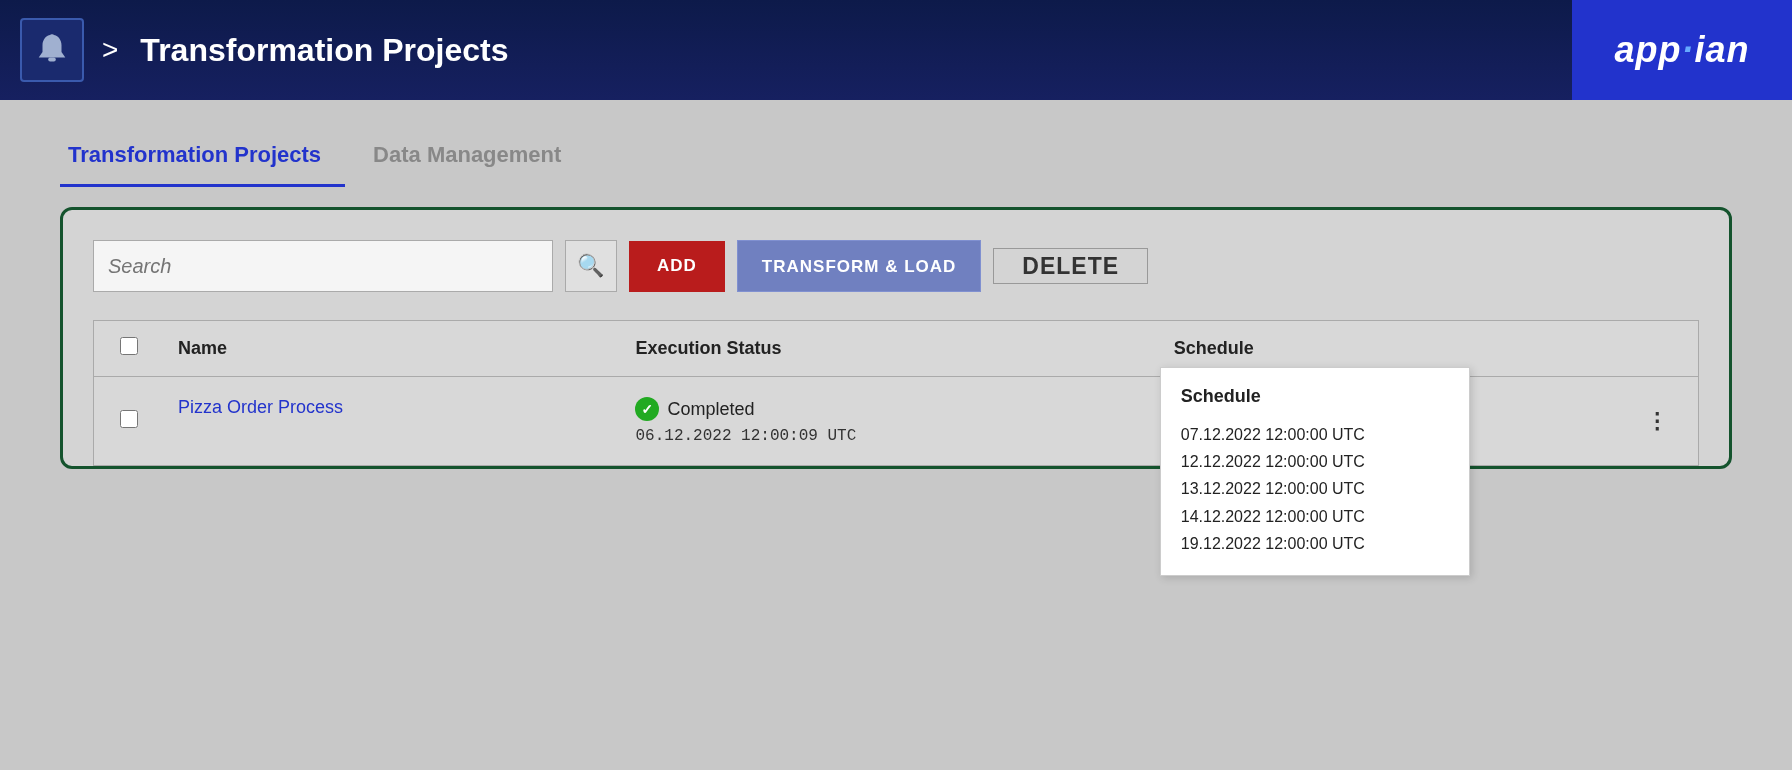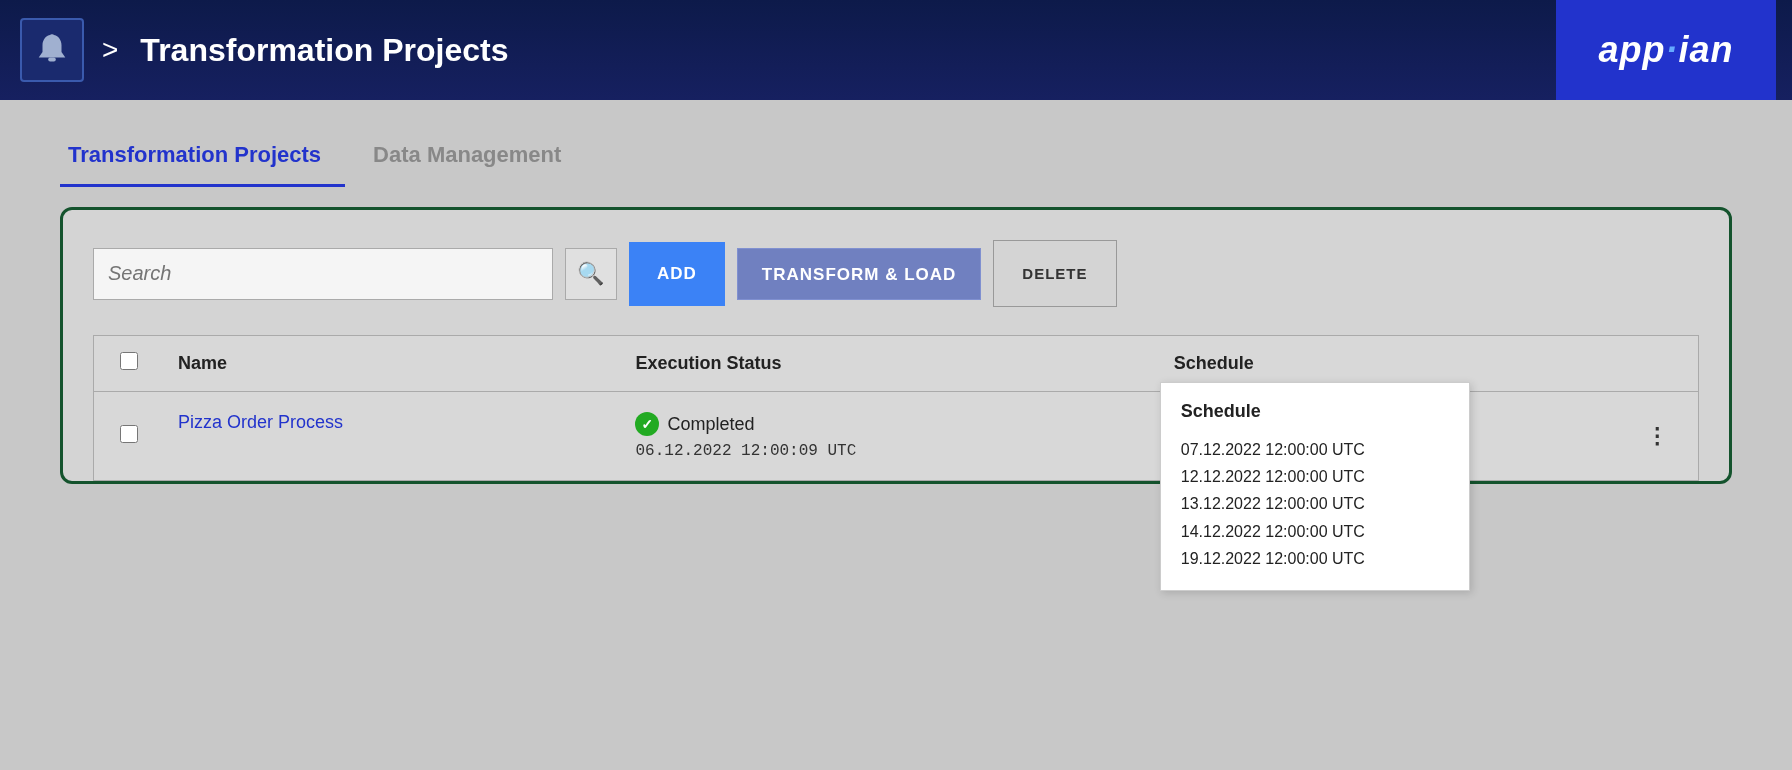--- a/index.html
+++ b/index.html
@@ -95,21 +95,21 @@
       font-size: 18px;
     }
     .appian-brand {
       background: #2233cc;
       height: 100px;
       width: 220px;
       display: flex;
       align-items: center;
       justify-content: center;
       position: absolute;
-      right: 16px;
+      right: 0;
       top: 0;
     }
     .appian-logo {
       color: #ffffff;
       font-size: 36px;
       font-weight: 700;
       letter-spacing: 1px;
       font-style: italic;
     }
     .appian-logo span {
@@ -182,24 +182,24 @@
       width: 52px;
       height: 52px;
       display: flex;
       align-items: center;
       justify-content: center;
       cursor: pointer;
       font-size: 22px;
       color: #333;
     }
     .btn-add {
-      background: #3b82f6;
+      background: #b91c1c;
       color: #ffffff;
       border: none;
-      height: 64px;
+      height: 51px;
       padding: 0 28px;
       font-size: 17px;
       font-weight: 700;
       letter-spacing: 1px;
       cursor: pointer;
     }
     .btn-transform {
       background: #7080c0;
       color: #ffffff;
       border: 1px solid #8090d0;
@@ -207,23 +207,23 @@
       padding: 16px 24px;
       font-size: 17px;
       font-weight: 600;
       letter-spacing: 1px;
       cursor: pointer;
     }
     .btn-delete {
       background: #d4d4d4;
       color: #333;
       border: 1px solid #999;
-      height: 67px;
+      height: 36px;
       padding: 0 28px;
-      font-size: 15px;
+      font-size: 23px;
       font-weight: 600;
       letter-spacing: 1px;
       cursor: pointer;
     }
 
     
     .table-wrapper {
       border: 1px solid #aaa;
       background: #d8d8d8;
       overflow: visible;

